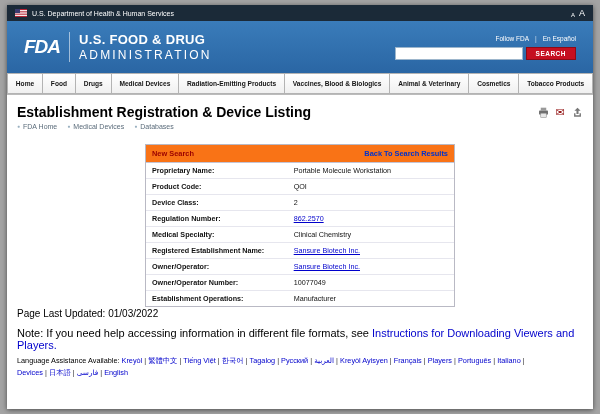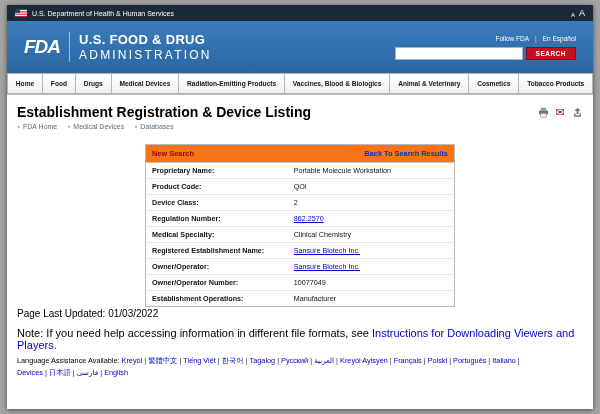--- a/index.html
+++ b/index.html
@@ -281,21 +281,21 @@
       <span>Language Assistance Available:</span>
       <a class="lang" href="#">Kreyòl</a>
       <a class="lang" href="#">繁體中文</a>
       <a class="lang" href="#">Tiếng Việt</a>
       <a class="lang" href="#">한국어</a>
       <a class="lang" href="#">Tagalog</a>
       <a class="lang" href="#">Русский</a>
       <a class="lang" href="#">العربية</a>
       <a class="lang" href="#">Kreyòl Ayisyen</a>
       <a class="lang" href="#">Français</a>
-      <a class="lang" href="#">Polski</a>
+      <a class="lang" href="#">Players</a>
       <a class="lang" href="#">Português</a>
       <a class="lang" href="#">Italiano</a>
       <a class="lang" href="#">Devices</a>
       <a class="lang" href="#">日本語</a>
       <a class="lang" href="#">فارسی</a>
       <a class="lang" href="#">English</a>
     </div>
   </div>
 
 </div>

